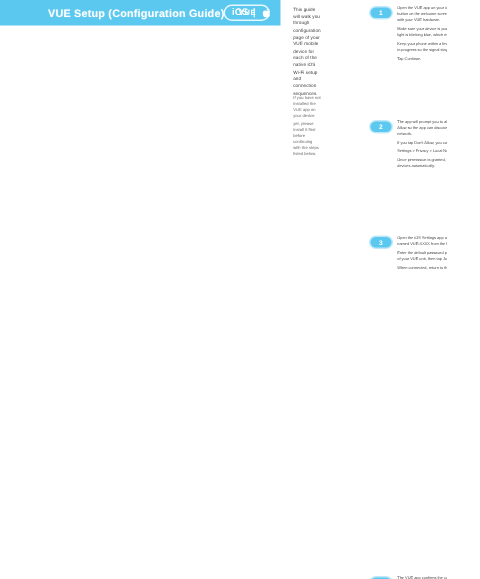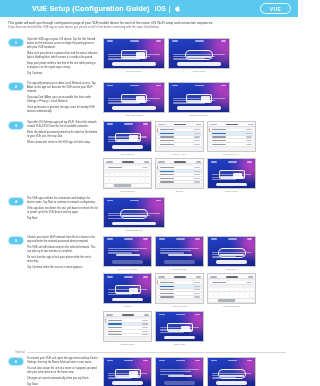--- a/index.html
+++ b/index.html
@@ -2,21 +2,21 @@
 <html><head>
 <meta charset="utf-8">
 <style>
   * { box-sizing: border-box; margin: 0; padding: 0; }
   html, body {
     width: 298px; height: 386px;
     font-family: "Liberation Sans", sans-serif;
     background: #ffffff;
     overflow: hidden;
   }
-  .page { width: 298px; height: 386px; position: relative; background:#fff; display:flex; flex-direction:column; }
+  .page { width: 298px; height: 386px; position: relative; background:#fff; display:flex; flex-direction:row; }
 
   
   .header {
     height: 17px; flex: 0 0 17px;
     background: #5bc8ef;
     display: flex; align-items: center;
     padding: 0 6px 0 32px;
     position: relative;
   }
   .header-title {

